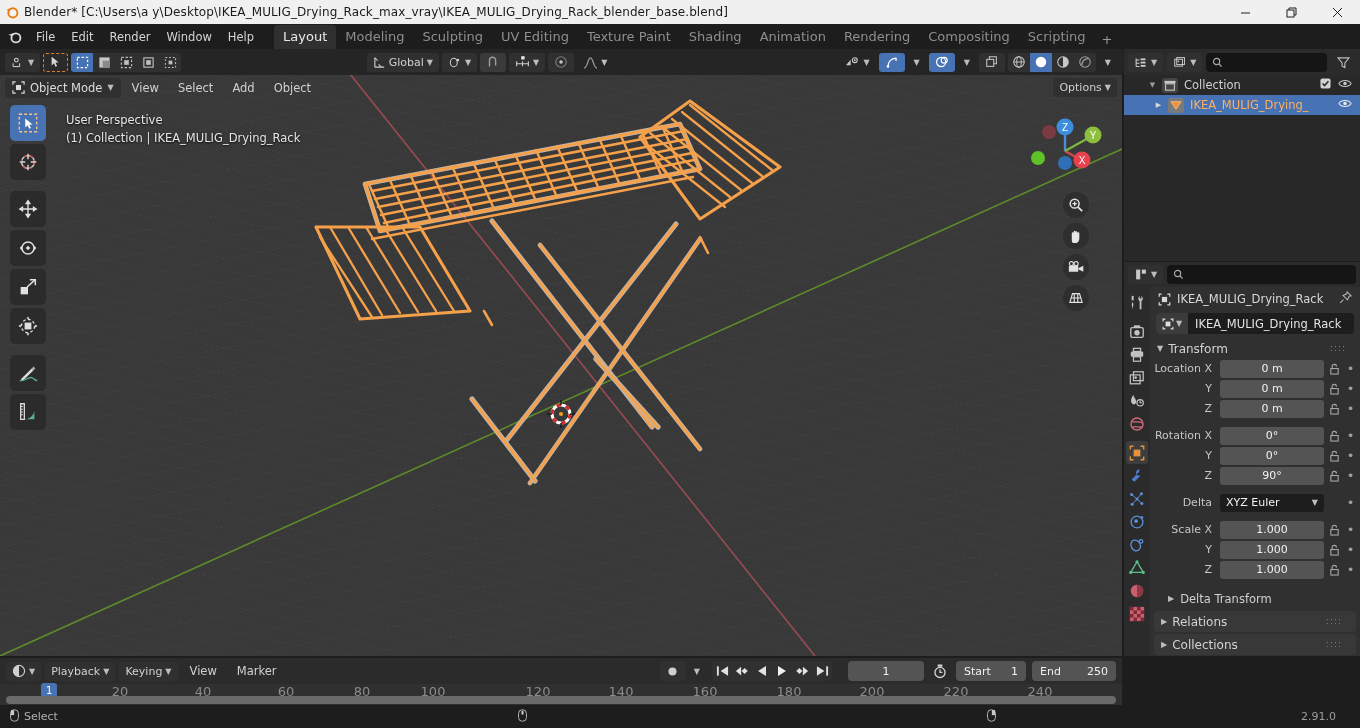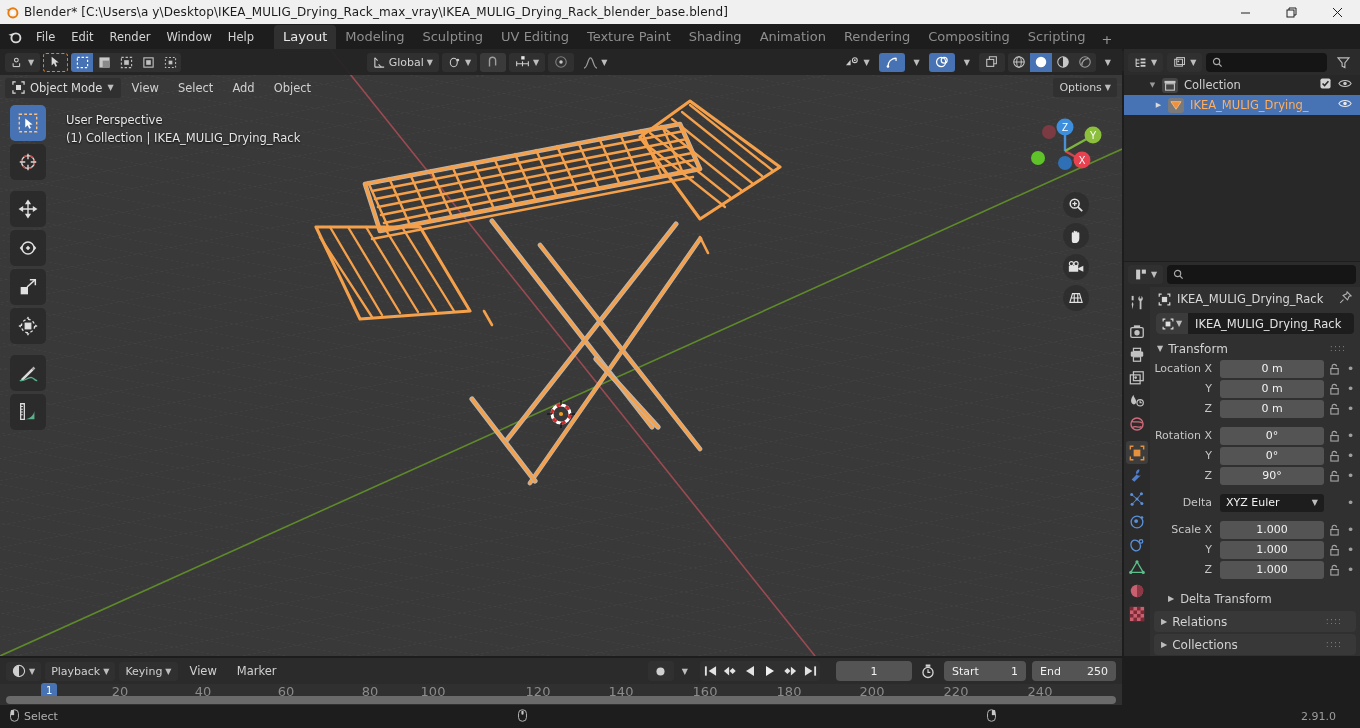--- a/index.html
+++ b/index.html
@@ -1074,38 +1074,38 @@
       <div class="numfield" style="width:76px;margin-left:12px;">
         <span>1</span>
       </div>
       <span style="display:flex;align-items:center;padding:0 5px;">
         <svg width="14" height="15" viewBox="0 0 15 16">
             <circle cx="7.5" cy="9" r="5.4" fill="none" stroke="#d4d4d4" stroke-width="1.4"></circle>
             <path d="M7.5 5.5 V9 H10" fill="none" stroke="#d4d4d4" stroke-width="1.3"></path>
             <rect x="5" y="0.5" width="5" height="2.4" fill="#d4d4d4"></rect>
           </svg>
       </span>
-      <div class="sefield" style="width:82px;justify-content:space-between;">
+      <div class="sefield" style="width:70px;justify-content:space-between;">
         <span>Start</span>
         <span>1</span>
       </div>
       <div class="sefield" style="width:84px;justify-content:space-between;margin-left:2px;">
         <span>End</span>
         <span>250</span>
       </div>
     </div>
 
     <div class="tl-ruler">
       <div class="playhead" style="left:41px;">
         <span>1</span>
       </div>
       <span class="tl-tick" style="left:120px;">20</span>
       <span class="tl-tick" style="left:203px;">40</span>
       <span class="tl-tick" style="left:286px;">60</span>
-      <span class="tl-tick" style="left:370px;">80</span>
+      <span class="tl-tick" style="left:362px;">80</span>
       <span class="tl-tick" style="left:433px;">100</span>
       <span class="tl-tick" style="left:538px;">120</span>
       <span class="tl-tick" style="left:621px;">140</span>
       <span class="tl-tick" style="left:705px;">160</span>
       <span class="tl-tick" style="left:789px;">180</span>
       <span class="tl-tick" style="left:872px;">200</span>
       <span class="tl-tick" style="left:956px;">220</span>
       <span class="tl-tick" style="left:1040px;">240</span>
     </div>
 

